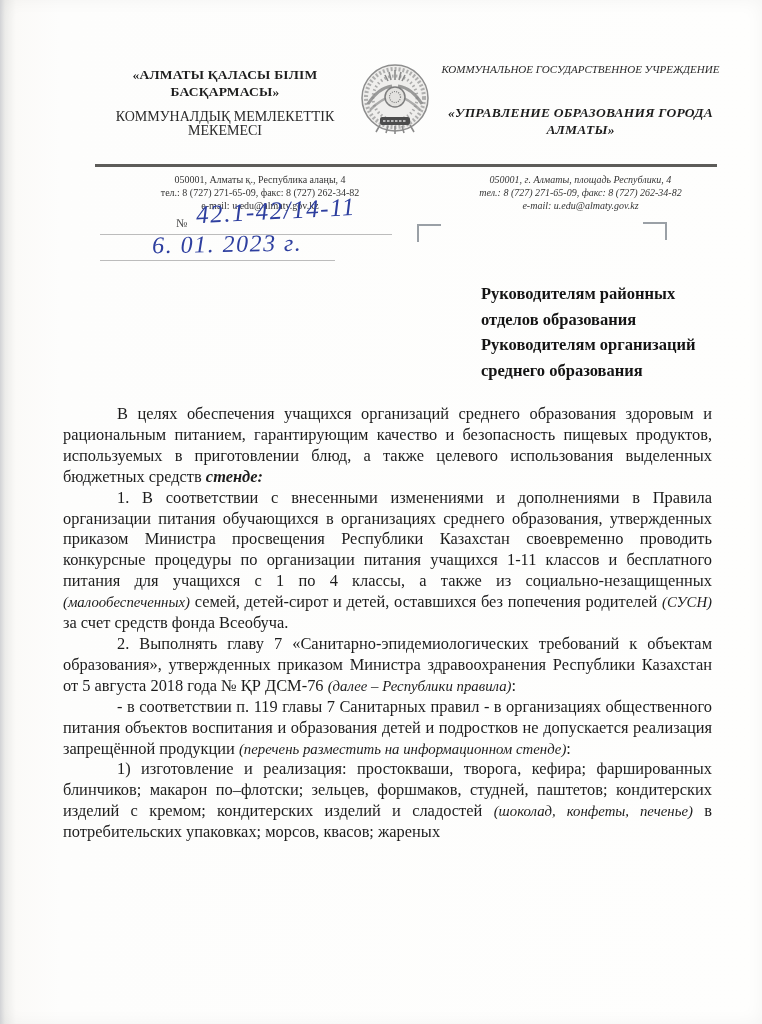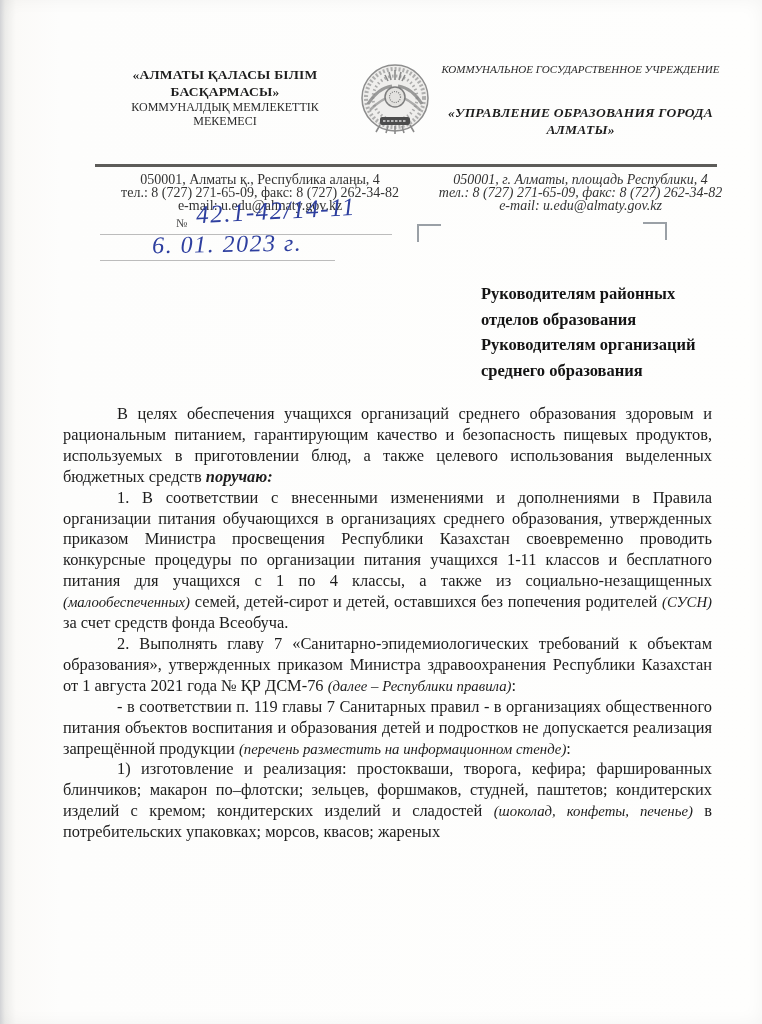--- a/index.html
+++ b/index.html
@@ -7,27 +7,27 @@
     position:relative; width:762px; height:1024px; overflow:hidden;
     background:linear-gradient(90deg,#d7d8db 0px,#eeeeec 5px,#fbfaf8 16px,#fdfdfc 60px,#fefefd 100%);
     box-shadow:inset 0 0 18px rgba(0,0,0,0.045);
     font-family:"Liberation Serif","DejaVu Serif",serif; color:#222;
   }
   .abs { position:absolute; }
 
   
   .org-block { text-align:center; }
   .org-name { font-weight:bold; font-size:13.5px; line-height:17px; letter-spacing:0.2px; color:#1d1d1d; }
-  .org-type { font-size:12px; line-height:14px; color:#2a2a2a; }
+  .org-type { font-size:14px; line-height:14px; margin-top:10px; color:#2a2a2a; }
   .org-type-first { font-size:11px; line-height:14px; color:#2a2a2a; }
   .org-name-after { margin-top:28px; }
 
   .rule { left:95px; top:164px; width:622px; height:3px; background:#413f3c; opacity:0.85; }
 
-  .contact { text-align:center; font-size:14px; line-height:13px; color:#333; }
+  .contact { text-align:center; font-size:10px; line-height:13px; color:#333; }
 
   
   .u-line { border-bottom:1.5px solid #bcbcbc; height:0; }
   .no-label { font-size:12px; color:#4a4a4a; }
   .hand { color:#2e3f9f; font-style:italic; letter-spacing:1.5px; white-space:nowrap; }
   .hand-number { font-size:25px; transform:rotate(-3deg); }
   .hand-date { font-size:24px; transform:rotate(-1deg); }
 
   .corner-left  { width:22px; height:16px; border-top:2px solid #9aa0a6; border-left:2px solid #9aa0a6; }
   .corner-right { width:22px; height:16px; border-top:2px solid #9aa0a6; border-right:2px solid #9aa0a6; }
@@ -98,20 +98,20 @@
   <div class="abs corner-right" style="left:643px; top:222px;"></div>
 
   <div class="abs addressee" style="left:472px; top:281px; width:248px;margin-left:9px;">
     <div>Руководителям районных</div>
     <div>отделов образования</div>
     <div>Руководителям организаций</div>
     <div>среднего образования</div>
   </div>
 
   <div class="abs body-text" style="left:63px; top:404px; width:649px;">
-    <p><span>В целях обеспечения учащихся организаций среднего образования здоровым и рациональным питанием, гарантирующим качество и безопасность пищевых продуктов, используемых в приготовлении блюд, а также целевого использования выделенных бюджетных средств </span><span class="bi">поручаю:</span></p>
+    <p><span>В целях обеспечения учащихся организаций среднего образования здоровым и рациональным питанием, гарантирующим качество и безопасность пищевых продуктов, используемых в приготовлении блюд, а также целевого использования выделенных бюджетных средств </span><span class="bi">стенде:</span></p>
     <p><span>1. В соответствии с внесенными изменениями и дополнениями в Правила организации питания обучающихся в организациях среднего образования, утвержденных приказом Министра просвещения Республики Казахстан своевременно проводить конкурсные процедуры по организации питания учащихся 1-11 классов и бесплатного питания для учащихся с 1 по 4 классы, а также из социально-незащищенных </span><span class="it">(малообеспеченных)</span><span> семей, детей-сирот и детей, оставшихся без попечения родителей </span><span class="it">(СУСН)</span><span> за счет средств фонда Всеобуча.</span></p>
-    <p><span>2. Выполнять главу 7 «Санитарно-эпидемиологических требований к объектам образования», утвержденных приказом Министра здравоохранения Республики Казахстан от 1 августа 2021 года № ҚР ДСМ-76 </span><span class="it">(далее – Республики правила)</span><span>:</span></p>
+    <p><span>2. Выполнять главу 7 «Санитарно-эпидемиологических требований к объектам образования», утвержденных приказом Министра здравоохранения Республики Казахстан от 5 августа 2018 года № ҚР ДСМ-76 </span><span class="it">(далее – Республики правила)</span><span>:</span></p>
     <p><span>- в соответствии п. 119 главы 7 Санитарных правил - в организациях общественного питания объектов воспитания и образования детей и подростков не допускается реализация запрещённой продукции </span><span class="it">(перечень разместить на информационном стенде)</span><span>:</span></p>
     <p><span>1) изготовление и реализация: простокваши, творога, кефира; фаршированных блинчиков; макарон по–флотски; зельцев, форшмаков, студней, паштетов; кондитерских изделий с кремом; кондитерских изделий и сладостей </span><span class="it">(шоколад, конфеты, печенье)</span><span> в потребительских упаковках; морсов, квасов; жареных</span></p>
   </div>
 
 </div>
 
 </body></html>

